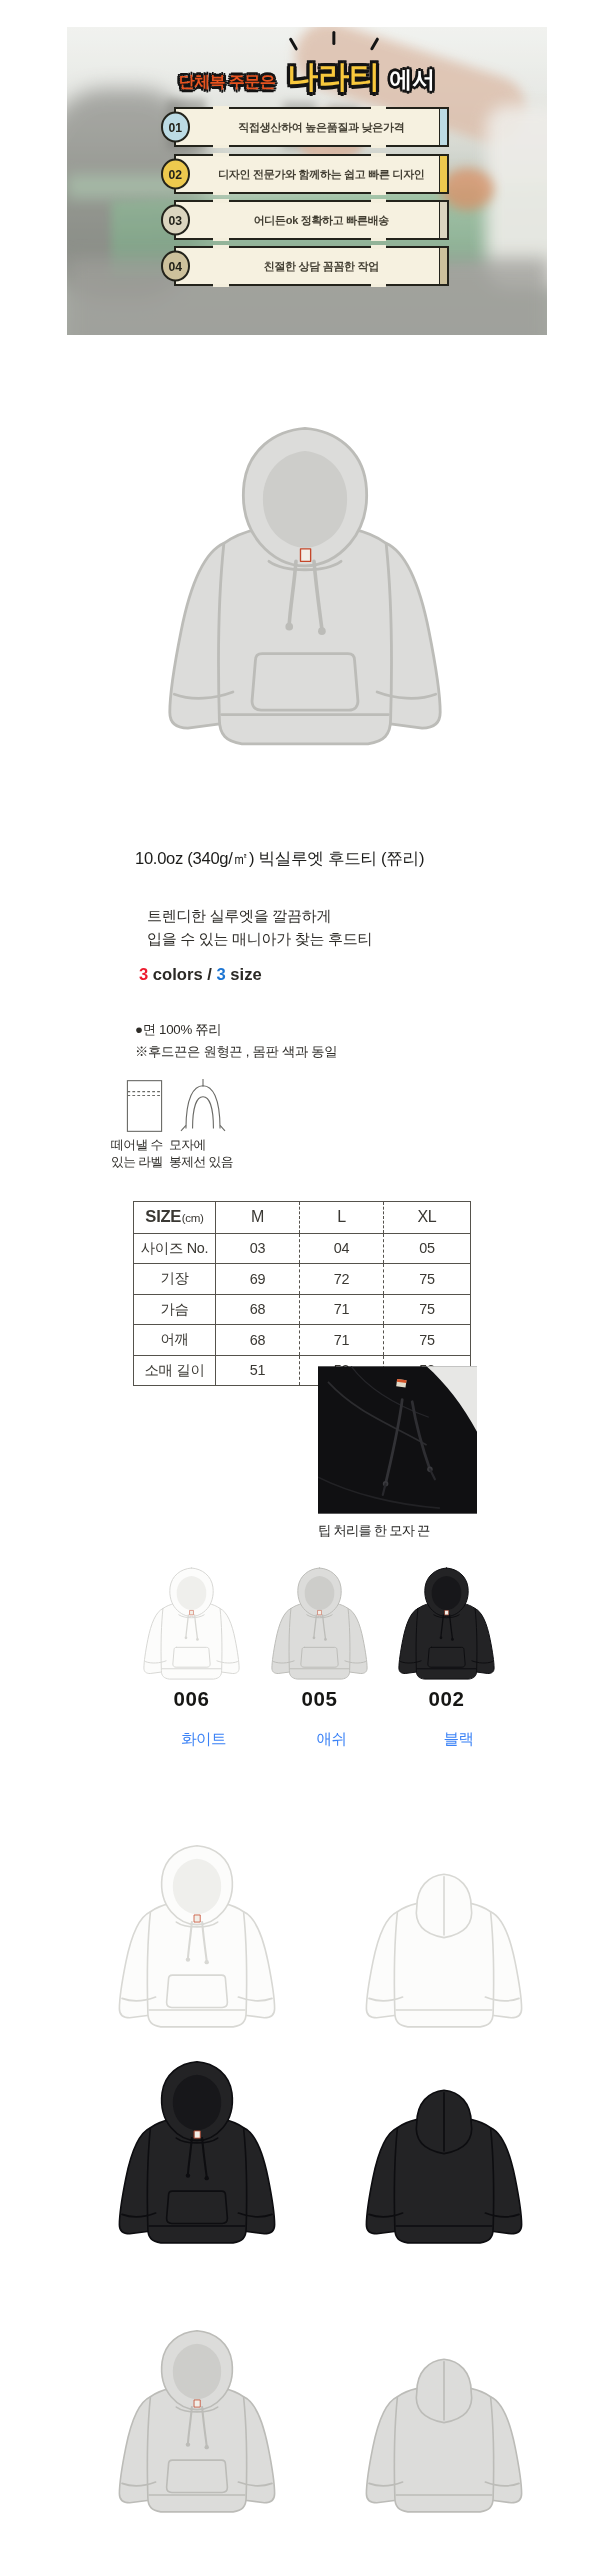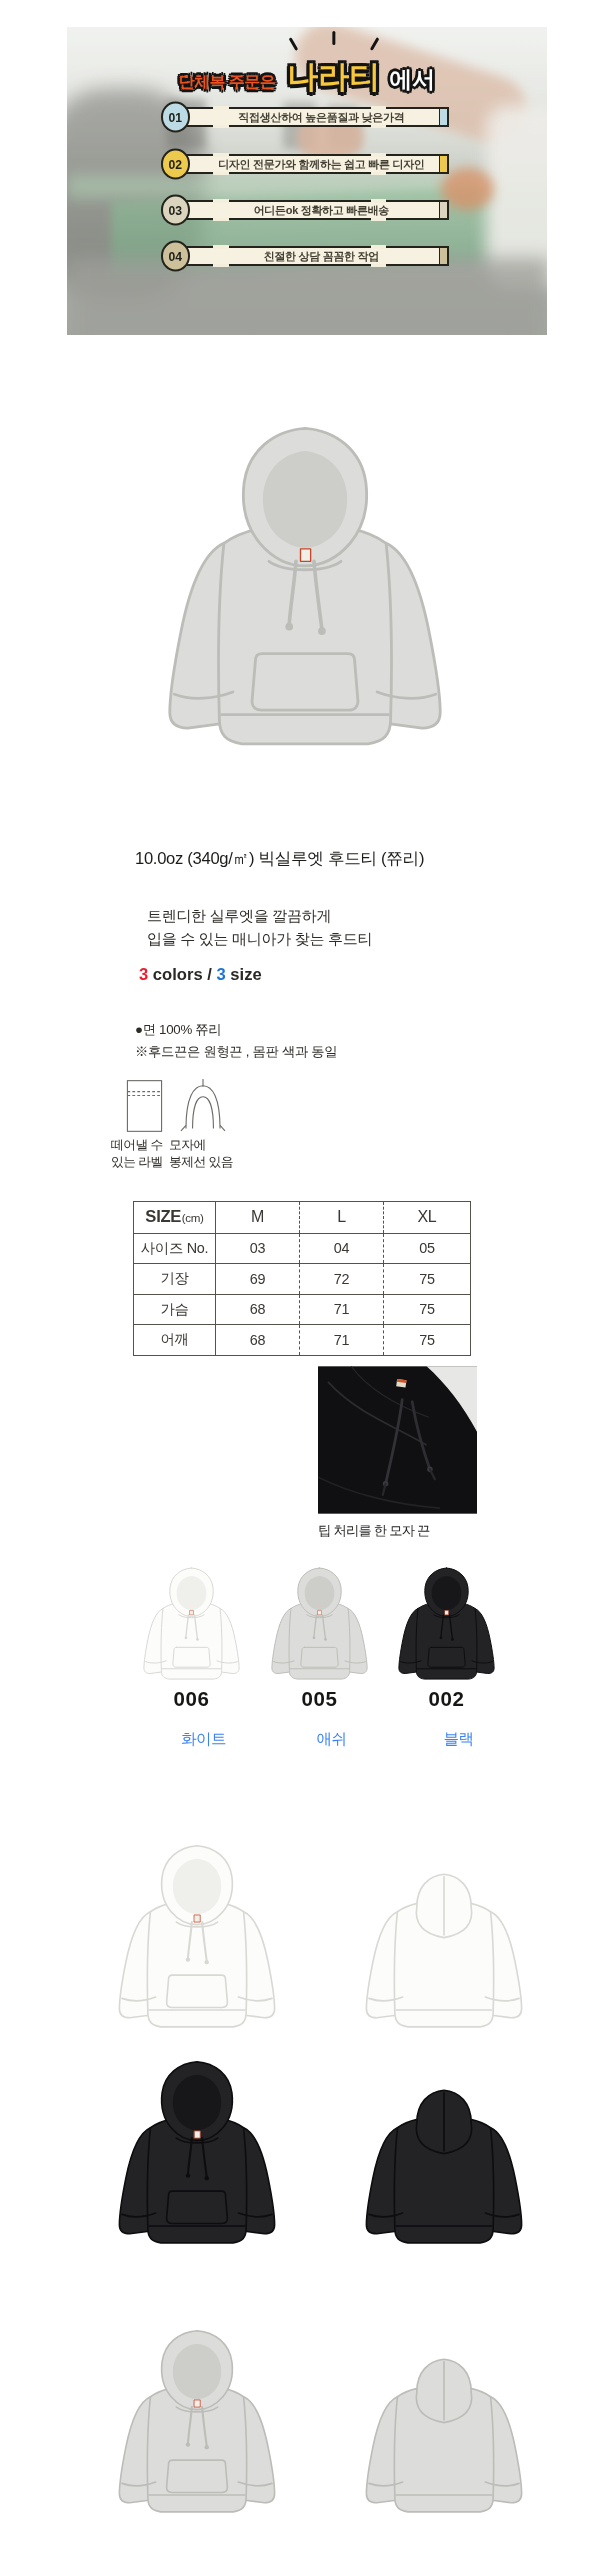--- a/index.html
+++ b/index.html
@@ -29,21 +29,21 @@
   .brand-wrap{position:relative;display:inline-block;margin:0 9px 0 12.2px;}
   .banner-title .brand{font-size:31px;color:#f8c83c;letter-spacing:0;
     text-shadow:-2.8px -2.8px 0 #141414,2.8px -2.8px 0 #141414,-2.8px 2.8px 0 #141414,2.8px 2.8px 0 #141414,-3.3px 0 0 #141414,3.3px 0 0 #141414,0 -3.3px 0 #141414,0 3.9px 0 #141414;}
   .banner-title .t2{font-size:23px;color:#ffffff;
     text-shadow:-2.2px -2.2px 0 #141414,2.2px -2.2px 0 #141414,-2.2px 2.2px 0 #141414,2.2px 2.2px 0 #141414,-2.8px 0 0 #141414,2.8px 0 0 #141414,0 -2.8px 0 #141414,0 3.3px 0 #141414;}
   .spark{position:absolute;width:3.3px;height:14.4px;background:#141414;border-radius:1.7px;}
   .spark.s1{left:4.4px;top:-19px;transform:rotate(-30deg);}
   .spark.s2{left:50%;top:-25.5px;transform:translateX(-50%);}
   .spark.s3{right:4.4px;top:-19px;transform:rotate(30deg);}
 
-  .feature{position:absolute;left:107px;width:275px;height:20px;background:#f6f1e0;border:2.2px solid #23231b;box-sizing:border-box;z-index:4;}
+  .feature{position:absolute;left:107px;width:275px;height:40px;background:#f6f1e0;border:2.2px solid #23231b;box-sizing:border-box;z-index:4;}
   .f1{top:80px;} .f2{top:127px;} .f3{top:173px;} .f4{top:219px;}
   .feature .ftxt{position:absolute;left:33px;right:13.3px;top:0;bottom:0;display:flex;align-items:center;justify-content:center;
     font-size:11px;font-weight:600;color:#43403500;color:#433f33;letter-spacing:-0.3px;white-space:nowrap;}
   .feature .circle{position:absolute;left:-15.5px;top:50%;transform:translateY(-50%);width:25.5px;height:27px;border-radius:50%;
     border:2.2px solid #23231b;background:var(--c);display:flex;align-items:center;justify-content:center;
     font-size:12.2px;font-weight:bold;color:#23231b;z-index:6;}
   .feature .accent{position:absolute;right:0;top:0;bottom:0;width:7.2px;background:var(--c);border-left:1.7px solid #23231b;}
   .feature .gap{position:absolute;width:15.5px;height:3.3px;background:#f4efdd;}
   .feature .gap.gt1{top:-2.8px;left:37px;} .feature .gap.gt2{top:-2.8px;right:61px;}
   .feature .gap.gb1{bottom:-2.8px;left:37px;} .feature .gap.gb2{bottom:-2.8px;right:61px;}
@@ -249,20 +249,26 @@
       <div class="tcell c1">68</div>
       <div class="tcell c2">71</div>
       <div class="tcell c3">75</div>
     </div>
     <div class="trow">
       <div class="tcell c0">어깨</div>
       <div class="tcell c1">68</div>
       <div class="tcell c2">71</div>
       <div class="tcell c3">75</div>
     </div>
+    <div class="trow">
+      <div class="tcell c0">소매 길이</div>
+      <div class="tcell c1">51</div>
+      <div class="tcell c2">52</div>
+      <div class="tcell c3">53</div>
+    </div>
   </div>
 
   <svg class="closeup" viewBox="0 0 287 266">
     <rect width="287" height="266" fill="#101012"></rect>
     <path d="M196,0 L287,0 L287,118 C262,72 230,30 196,0 Z" fill="#e7e7e5"></path>
     <path d="M18,28 C70,84 130,104 196,142" stroke="#2c2c2f" stroke-width="3" fill="none"></path>
     <path d="M60,0 C90,40 140,70 200,92" stroke="#26262a" stroke-width="2" fill="none"></path>
     <path d="M0,200 C60,230 140,250 220,256" stroke="#222225" stroke-width="3" fill="none"></path>
     <g transform="rotate(8 150 30)">
       <rect x="142" y="24" width="17" height="13" fill="#e2dccb"></rect>

